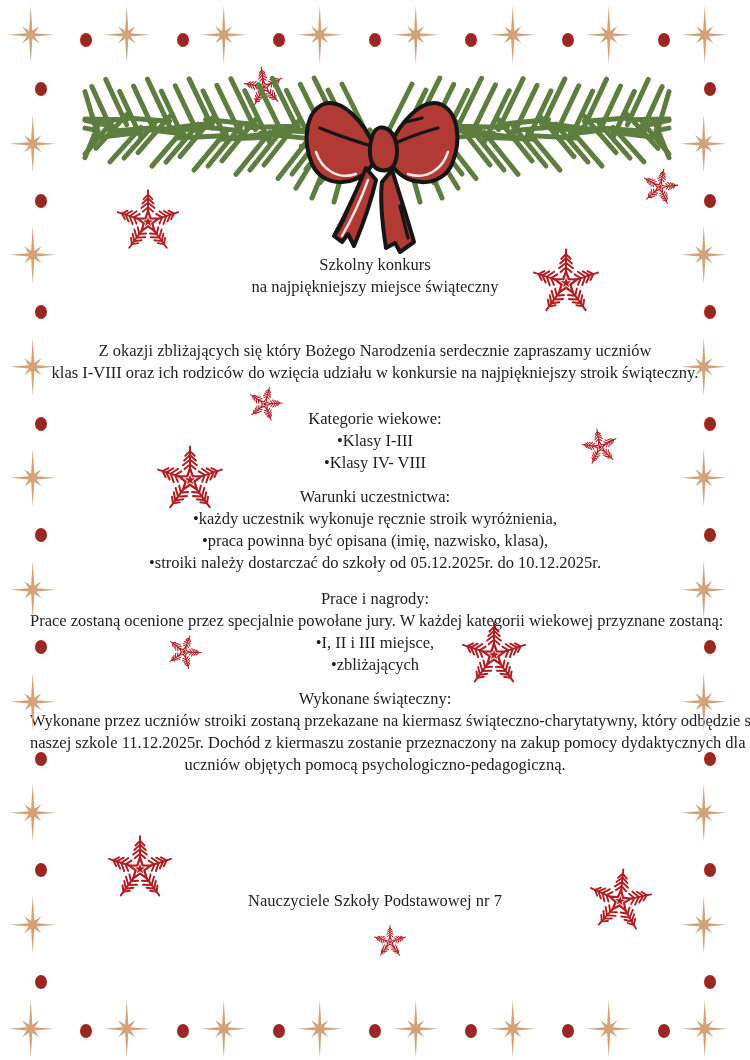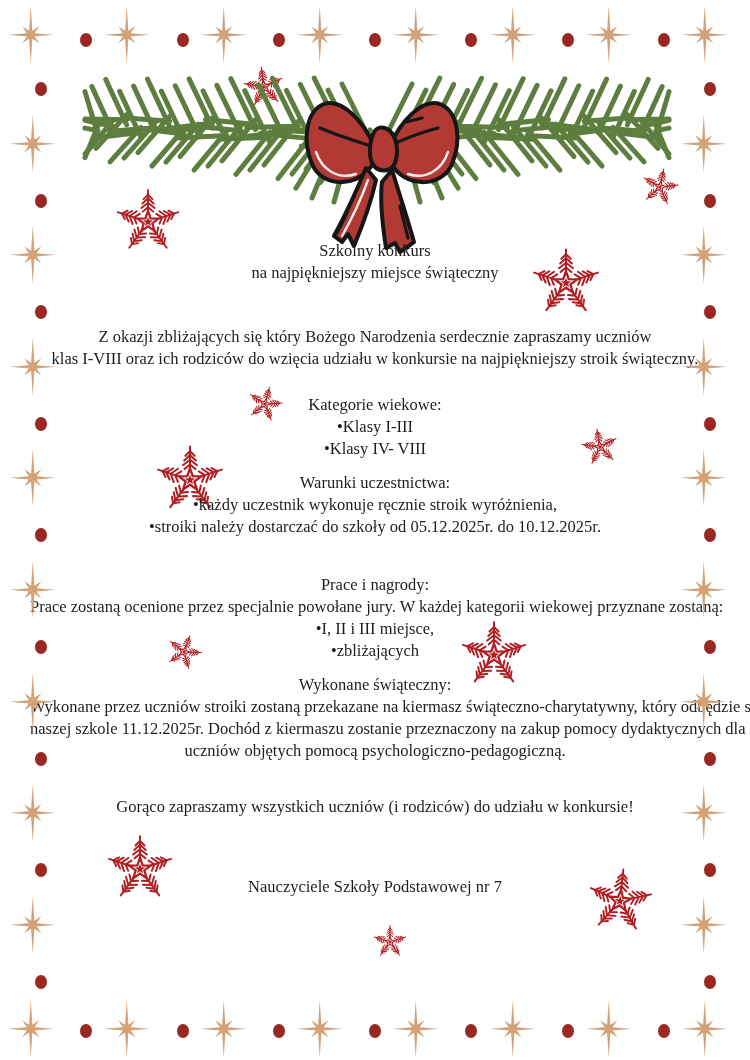--- a/index.html
+++ b/index.html
@@ -1,19 +1,19 @@
 <!DOCTYPE html>
 <html><head>
 <meta charset="utf-8">
 <style>
   html,body{margin:0;padding:0;background:#ffffff;}
   .page{position:relative;width:750px;height:1060px;background:#ffffff;overflow:hidden;
         font-family:"Liberation Serif", serif;color:#1d1d1d;}
   .txt-block{position:absolute;left:30px;right:30px;text-align:center;
-             font-size:16.5px;line-height:22px;white-space:nowrap;}
+             font-size:16.5px;line-height:22px;white-space:nowrap;margin-top:14px;}
   .txt-block span{display:block;}
   .deco{position:absolute;pointer-events:none;}
   .dot{position:absolute;border-radius:50%;}
   svg.deco{overflow:visible;}
 </style>
 </head>
 <body>
 
 <div class="page">
 
@@ -244,40 +244,38 @@
 
   <div class="txt-block" style="top:394px">
     <span>Kategorie wiekowe:</span>
     <span>•Klasy I-III</span>
     <span>•Klasy IV- VIII</span>
   </div>
 
   <div class="txt-block" style="top:472px">
     <span>Warunki uczestnictwa:</span>
     <span>•każdy uczestnik wykonuje ręcznie stroik wyróżnienia,</span>
+    <span>•praca powinna być opisana (imię, nazwisko, klasa),</span>
     <span>•stroiki należy dostarczać do szkoły od 05.12.2025r. do 10.12.2025r.</span>
   </div>
 
   <div class="txt-block" style="top:574px">
     <span>Prace i nagrody:</span>
     <span>Prace zostaną ocenione przez specjalnie powołane jury. W każdej kategorii wiekowej przyznane zostaną:</span>
     <span>•I, II i III miejsce,</span>
     <span>•zbliżających</span>
   </div>
 
   <div class="txt-block" style="top:674px">
     <span>Wykonane świąteczny:</span>
     <span>Wykonane przez uczniów stroiki zostaną przekazane na kiermasz świąteczno-charytatywny, który odbędzie się w</span>
     <span>naszej szkole 11.12.2025r. Dochód z kiermaszu zostanie przeznaczony na zakup pomocy dydaktycznych dla</span>
     <span>uczniów objętych pomocą psychologiczno-pedagogiczną.</span>
   </div>
 
-  <div class="txt-block" style="top:796px">
-    <span>Gorąco zapraszamy wszystkich uczniów (i rodziców) do udziału w konkursie!</span>
-  </div>
 
   <div class="txt-block" style="top:876px">
     <span>Nauczyciele Szkoły Podstawowej nr 7</span>
   </div>
 
   <div id="border-layer">
       <svg class="deco" width="46" height="58" viewBox="12 2 76 96" preserveAspectRatio="none" style="left: 15px; top: 7px; color: rgb(210, 162, 122);">
         <use href="#star8"></use>
       </svg>
       <svg class="deco" width="46" height="58" viewBox="12 2 76 96" preserveAspectRatio="none" style="left: 15px; top: 1001px; color: rgb(210, 162, 122);">

